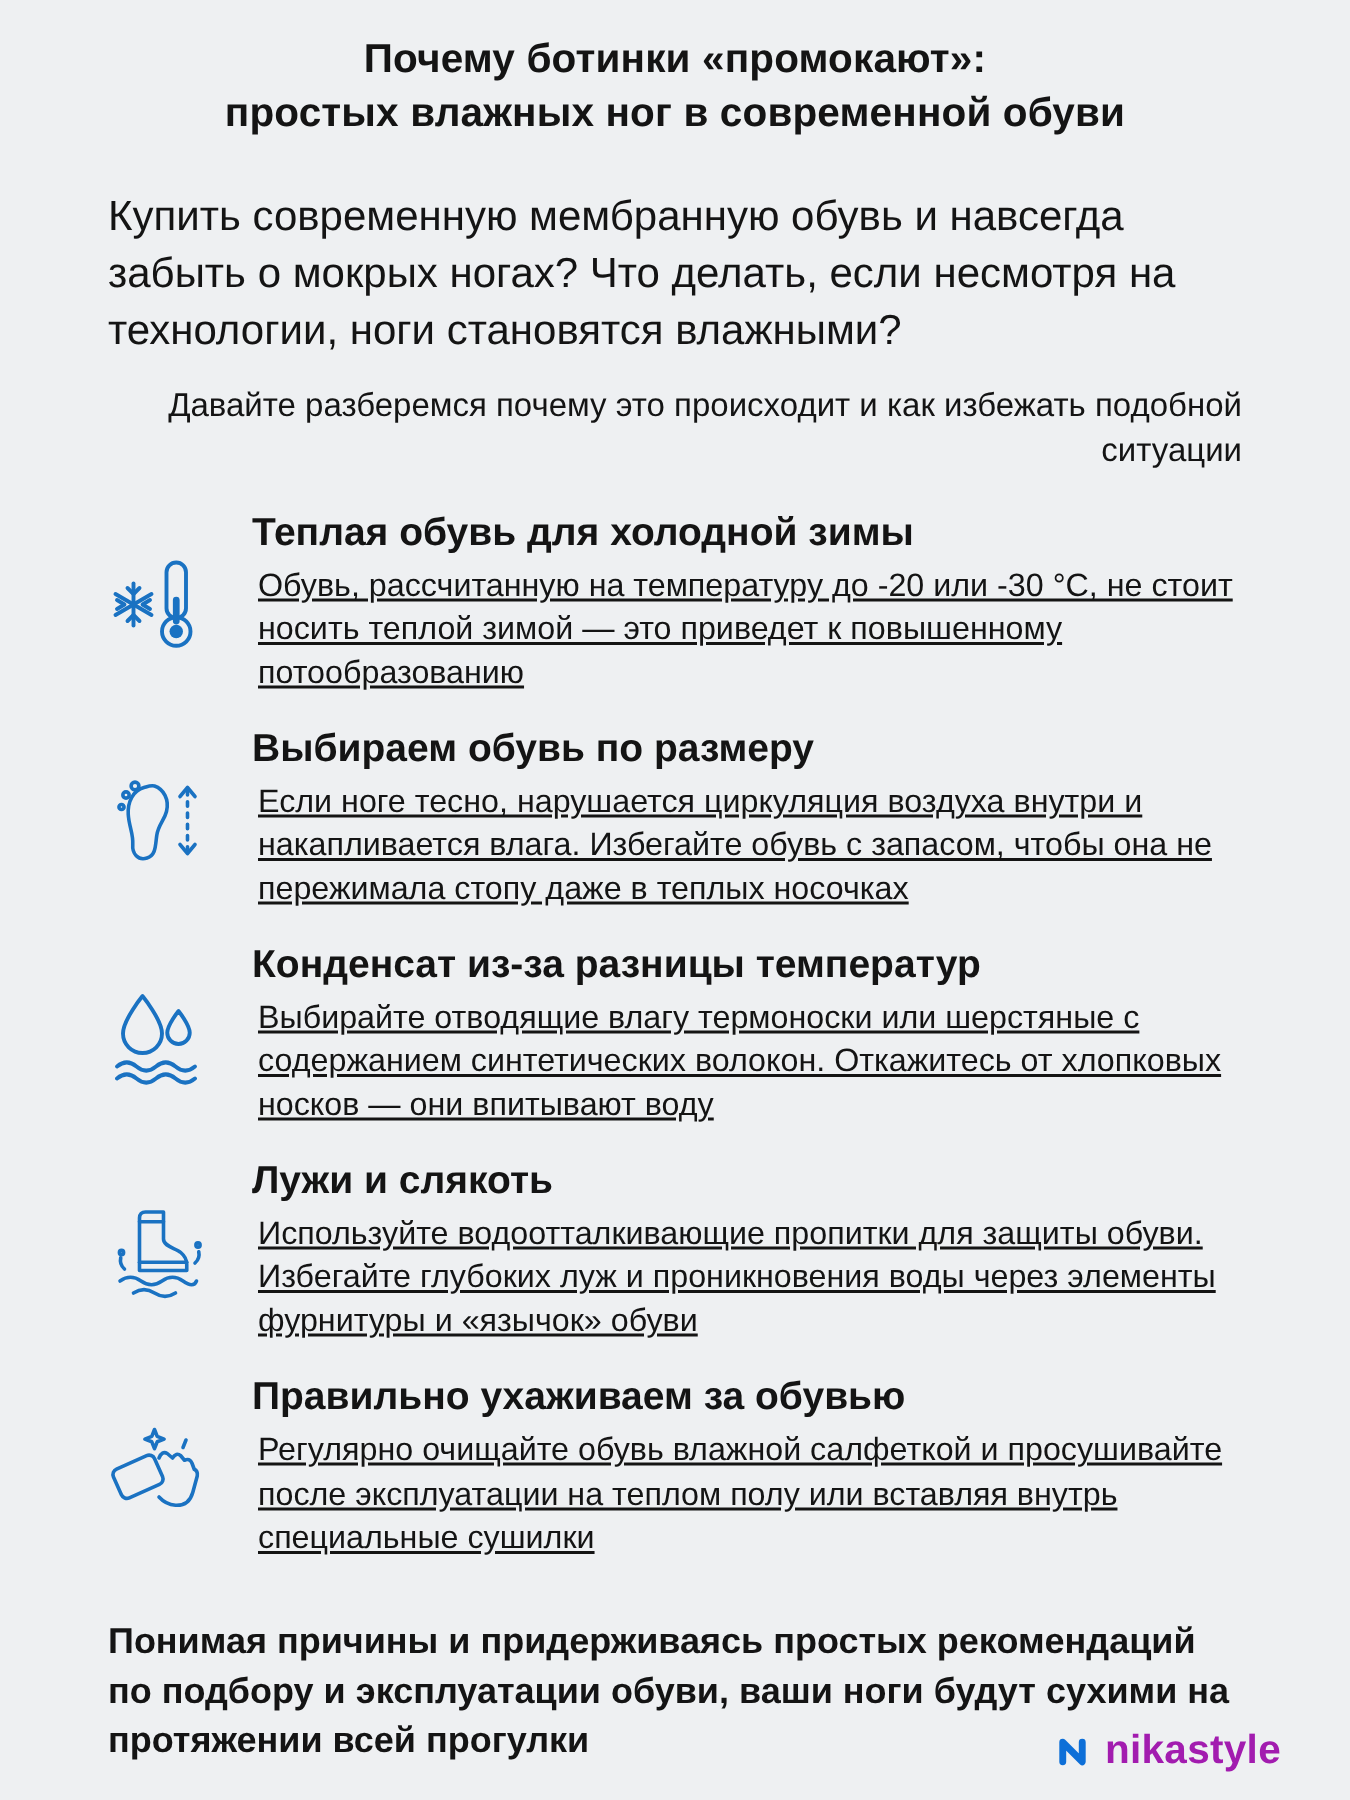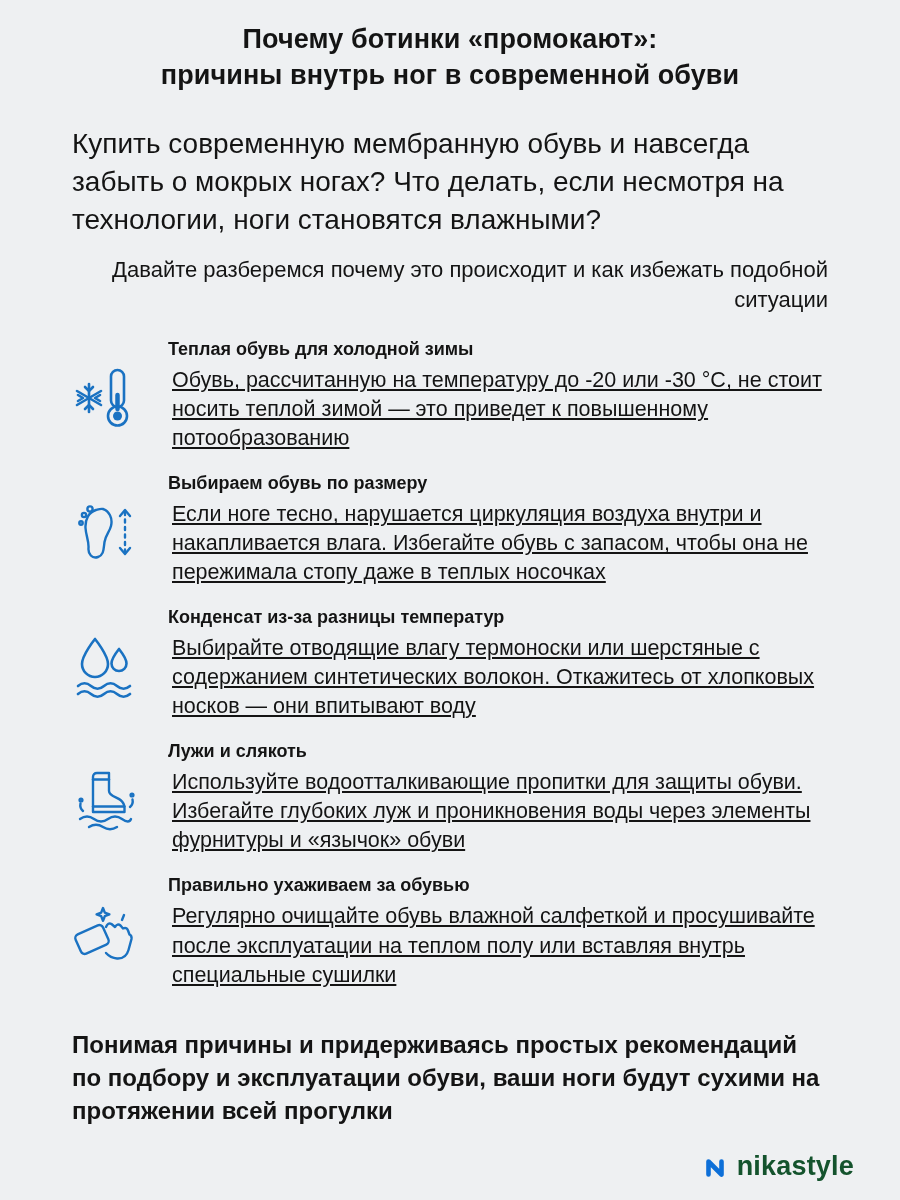--- a/index.html
+++ b/index.html
@@ -18,41 +18,41 @@
     font-size:27px; font-weight:700; text-align:center;
     line-height:1.32; letter-spacing:.1px;
   }
   .intro { margin-top:32px; font-size:28px; line-height:1.36; }
   .lead  { margin-top:16px; font-size:22px; line-height:1.36; font-weight:400;text-align:right; }
 
   .sections { margin-top:24px; }
   .section { display:flex; align-items:center; gap:30px; margin-bottom:16px; }
   .icon-col { flex:0 0 66px; display:flex; justify-content:center; align-items:center; }
   .sec-body { flex:1; }
-  .sec-title { font-size:18px; font-weight:700; margin:0 0 6px 0; }
+  .sec-title { font-size:26px; font-weight:700; margin:0 0 6px 0; }
   .sec-text  { font-size:21.5px; line-height:1.35; margin:4px;text-decoration:underline; }
 
   .conclusion { margin-top:34px; font-size:24px; line-height:1.38; font-weight:700; }
 
   .footer {
     position:absolute; right:46px; bottom:18px;
     display:flex; align-items:center; gap:7px;
   }
-  .brand-name { font-size:27px; font-weight:700; color:#14532d; letter-spacing:.2px; }
+  .brand-name { font-size:27px; font-weight:700; color:#a21caf; letter-spacing:.2px; }
 
   svg.ic { display:block; }
 </style>
 </head>
 <body>
 
 <div class="page">
 
   <h1 class="title">
     <span>Почему ботинки «промокают»:</span><br>
-    <span>причины внутрь ног в современной обуви</span>
+    <span>простых влажных ног в современной обуви</span>
   </h1>
 
   <p class="intro">Купить современную мембранную обувь и навсегда забыть о мокрых ногах? Что делать, если несмотря на технологии, ноги становятся влажными?</p>
 
   <p class="lead">Давайте разберемся почему это происходит и как избежать подобной ситуации</p>
 
   <div class="sections">
 
     <div class="section">
       <div class="icon-col">

